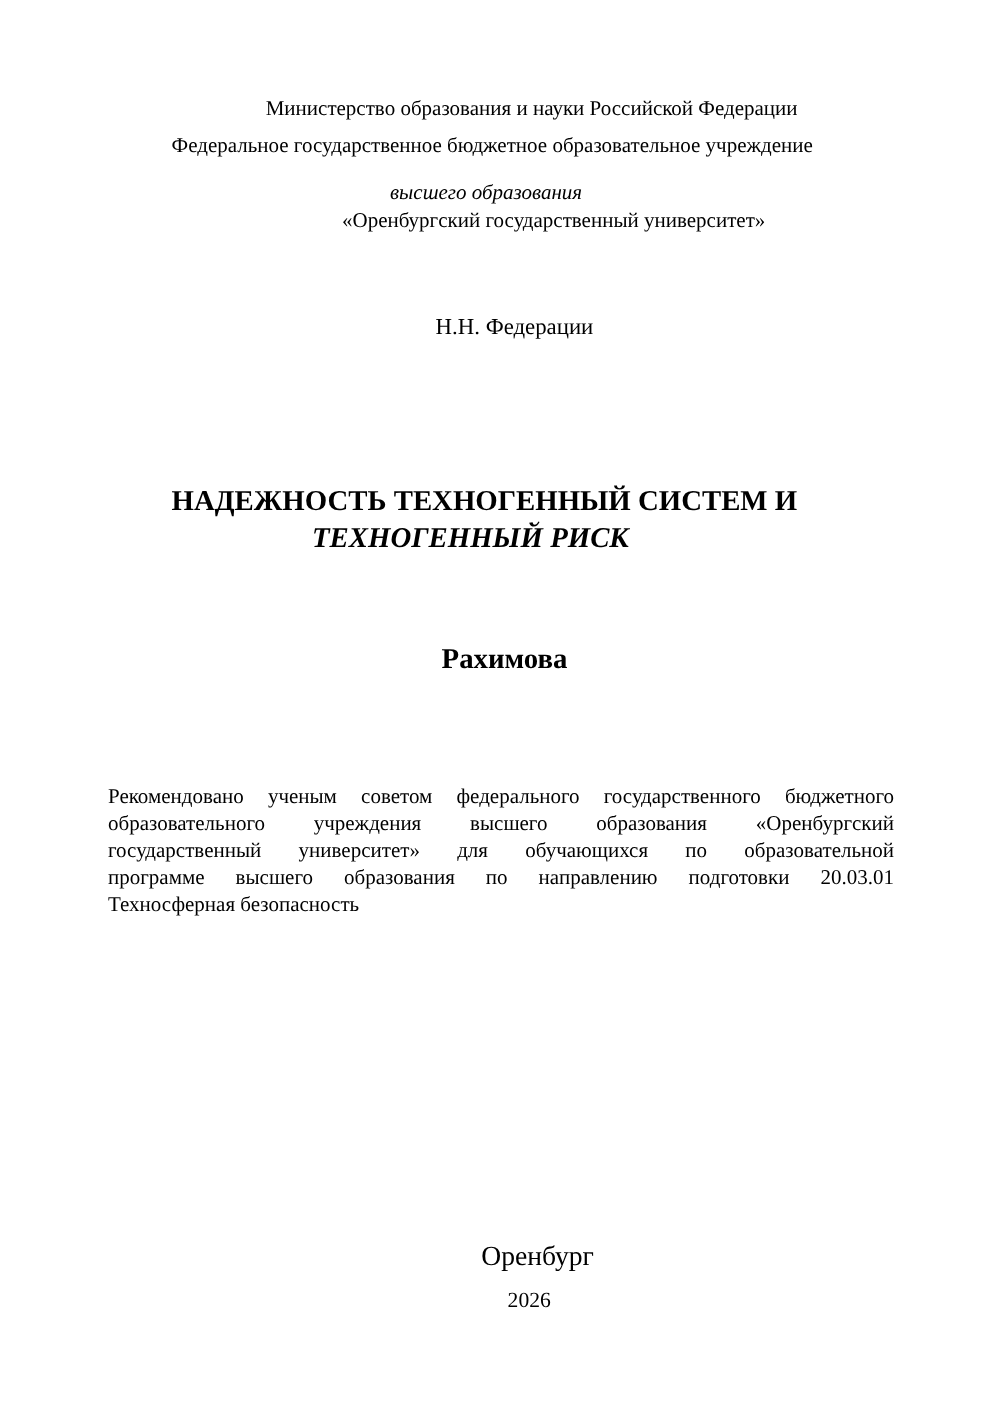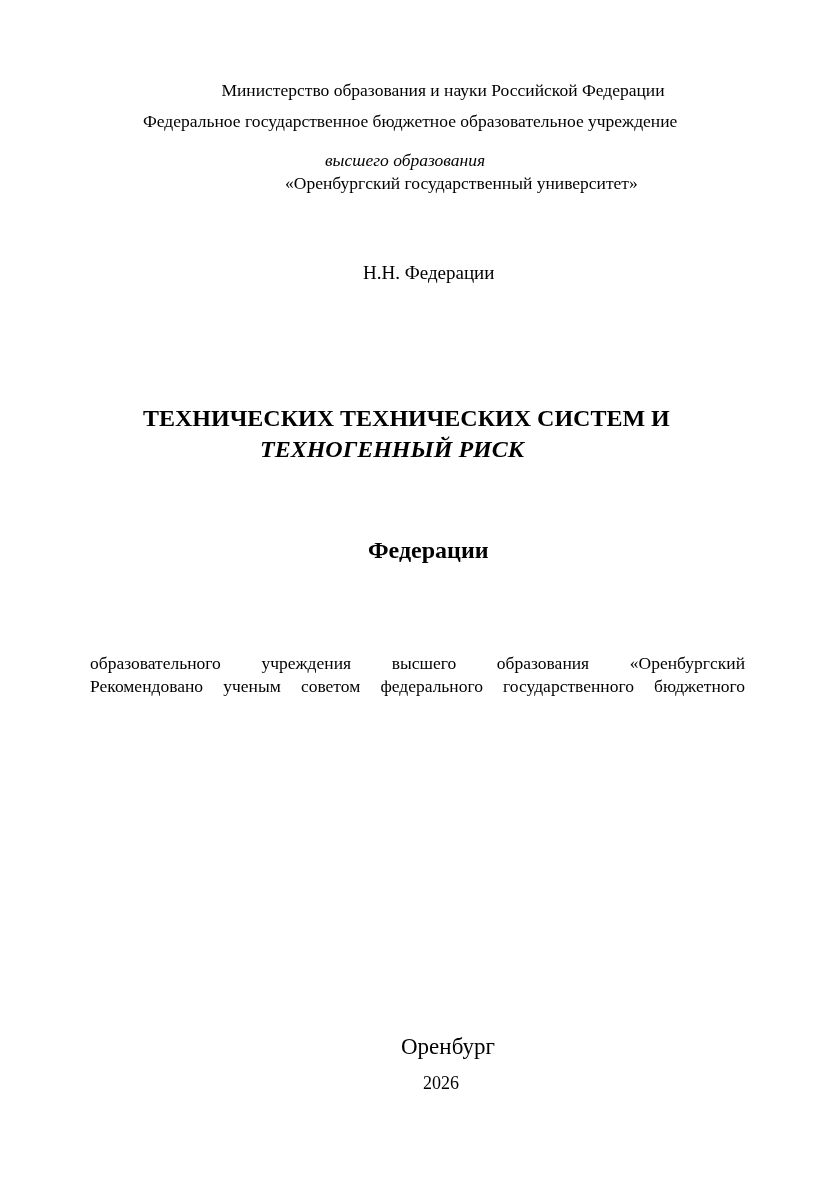--- a/index.html
+++ b/index.html
@@ -76,26 +76,29 @@
 <div>
 
   <div class="abs ministry">Министерство образования и науки Российской Федерации</div>
 
   <div class="abs inst1">Федеральное государственное бюджетное образовательное учреждение</div>
   <div class="abs inst2">высшего образования</div>
   <div class="abs inst3">«Оренбургский государственный университет»</div>
 
   <div class="abs author">Н.Н. Федерации</div>
 
-  <div class="abs title1">ТЕХНИЧЕСКИХ ТЕХНИЧЕСКИХ СИСТЕМ И</div>
+  <div class="abs title1">НАДЕЖНОСТЬ ТЕХНОГЕННЫЙ СИСТЕМ И</div>
   <div class="abs title2">ТЕХНОГЕННЫЙ РИСК</div>
 
-  <div class="abs subtitle">Федерации</div>
+  <div class="abs subtitle">Рахимова</div>
 
   <div class="recommend">
+    <span class="line">Рекомендовано  ученым советом федерального государственного бюджетного</span>
     <span class="line">образовательного учреждения высшего образования «Оренбургский</span>
-    <span class="line">Рекомендовано  ученым советом федерального государственного бюджетного</span>
+    <span class="line">государственный университет» для обучающихся по образовательной</span>
+    <span class="line">программе высшего образования по направлению подготовки 20.03.01</span>
+    <span class="line last">Техносферная безопасность</span>
   </div>
 
   <div class="abs city">Оренбург</div>
   <div class="abs year">2026</div>
 
 </div>
 
 </body></html>

